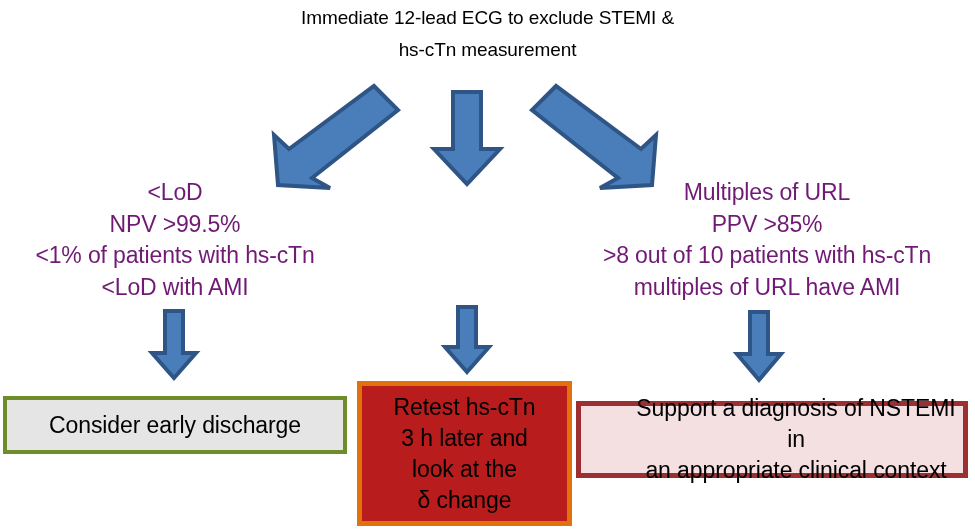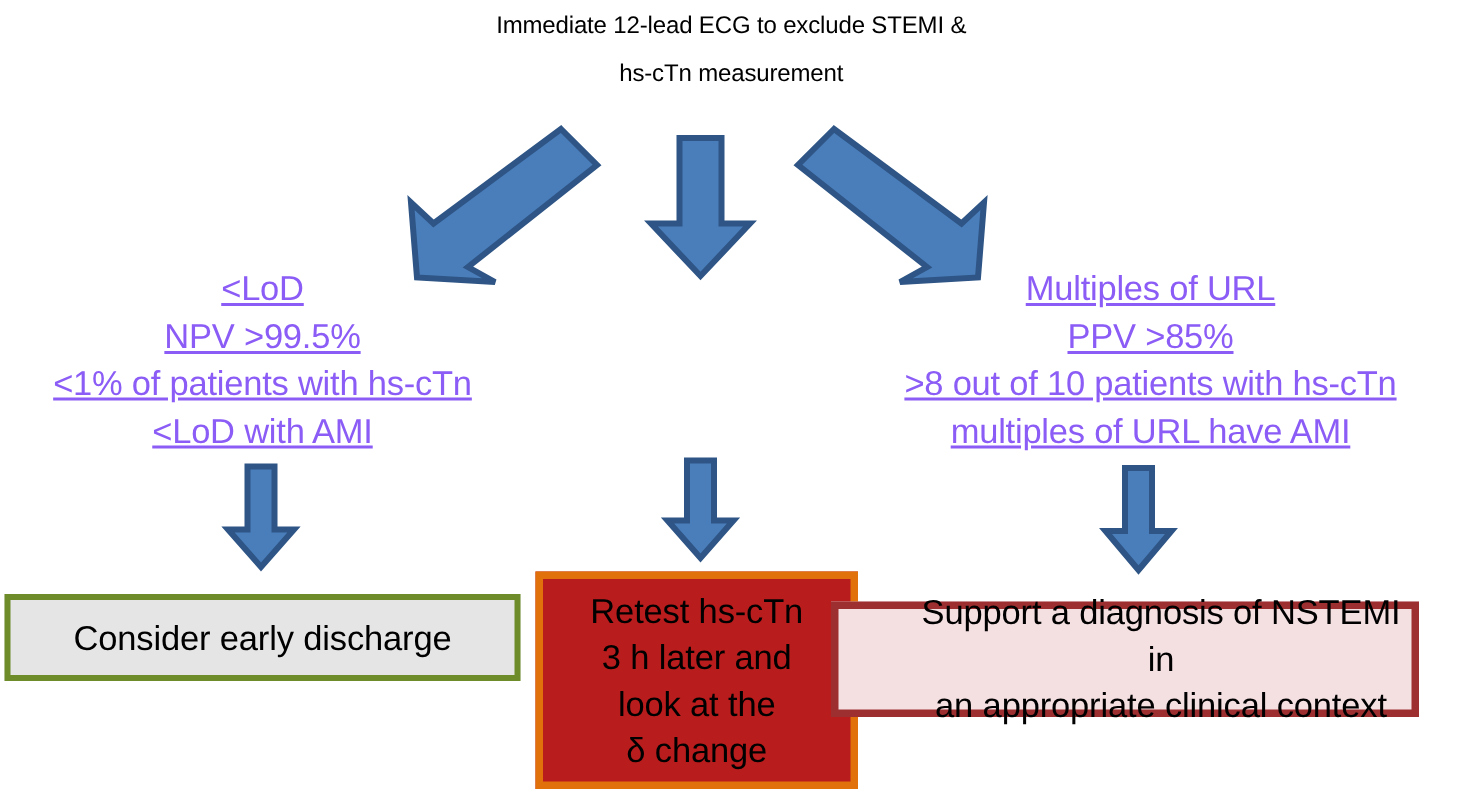--- a/index.html
+++ b/index.html
@@ -19,37 +19,36 @@
     overflow: hidden;
   }
 
   
   .title {
     position: absolute;
     left: 0;
     top: 2px;
     width: 975px;
     text-align: center;
-    font-size: 16px;
+    font-size: 19px;
     line-height: 32px;
     letter-spacing: -0.1px;
     color: #000;
     white-space: pre-line;
   }
 
   
   .branch-text {
     position: absolute;
     text-align: center;
     font-size: 23px;
     line-height: 31.5px;
-    color: #8b5cf6;
+    color: #701a75;
     white-space: pre-line;
     letter-spacing: -0.15px;
-    text-decoration: underline;
   }
   #branch-left  { left: 10px;  top: 177px; width: 330px; }
   #branch-mid   { left: 368px; top: 209px; width: 200px; }
   #branch-right { left: 572px; top: 177px; width: 390px; }
 
   
   .arrow {
     position: absolute;
   }
   .arrow svg { display: block; overflow: visible; }
@@ -74,21 +73,21 @@
     background: #e5e5e5;
     border: 4px solid #6F8C2A;
   }
   #box-orange {
     left: 357px; top: 381px;
     width: 215px; height: 145px;
     background: #b91c1c;
     border: 5px solid #E1710B;
   }
   #box-red {
-    left: 554px; top: 401px;
+    left: 576px; top: 401px;
     width: 392px; height: 77px;
     background: #F4DFE1;
     border: 5px solid #9D2F30;
     padding-left: 48px;
   }
 </style>
 </head>
 <body>
 
 <div id="canvas">

